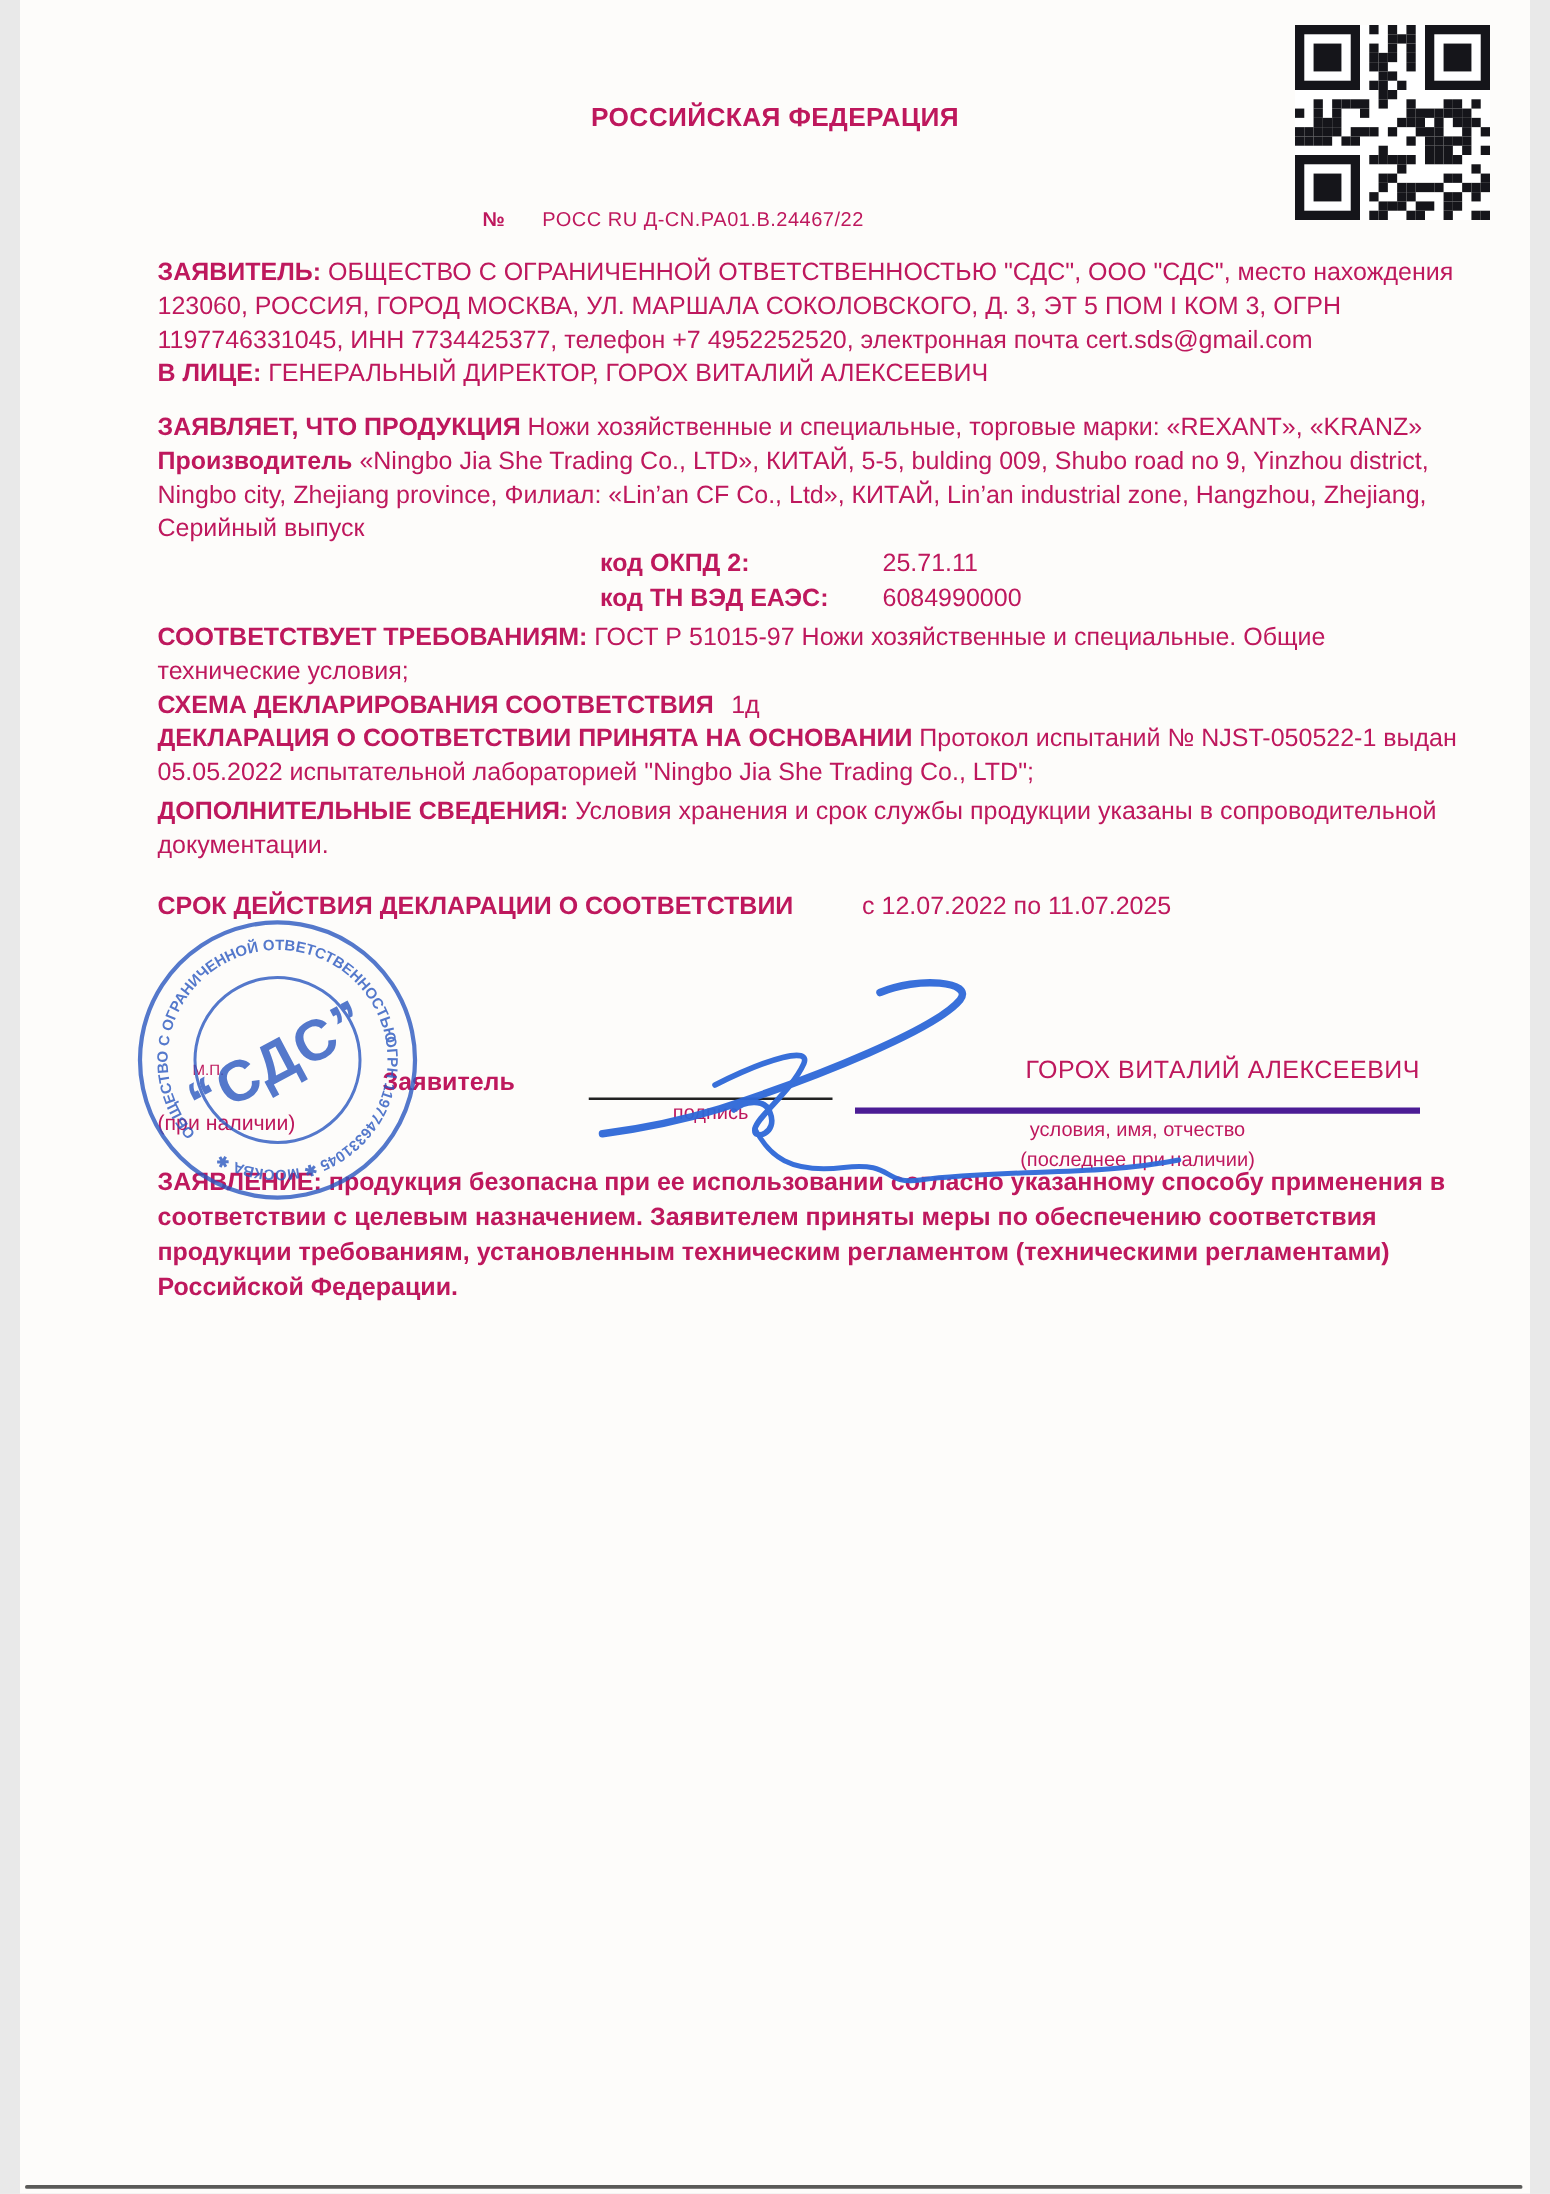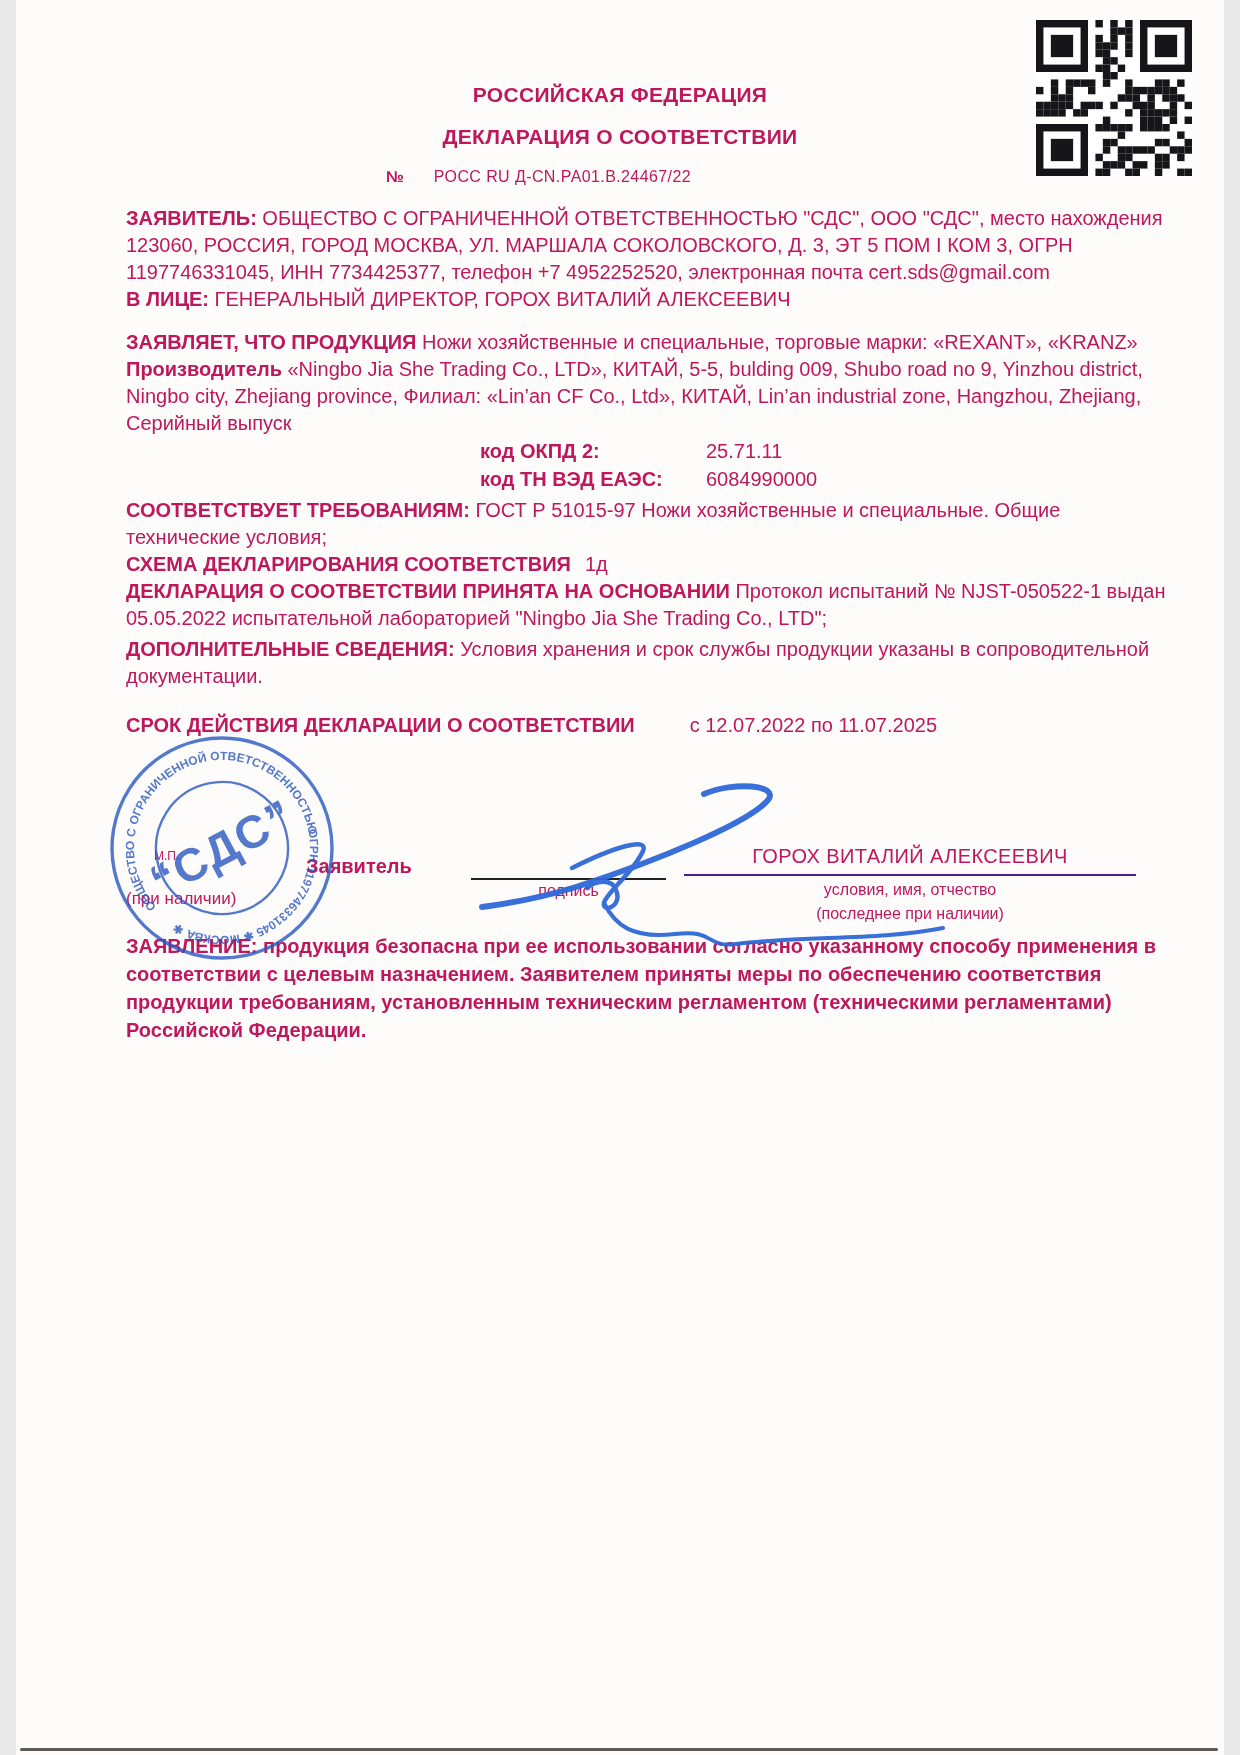--- a/index.html
+++ b/index.html
@@ -29,21 +29,21 @@
   .schemeval{margin-left:14px;}
   .validity{margin-top:22px !important;font-weight:bold;}
   .validityval{font-weight:normal;margin-left:55px;}
 
   .sig-mp{position:absolute;left:138px;top:849px;font-weight:normal;font-size:12px;}
   .sig-mp-sub{position:absolute;left:110px;top:889px;font-size:17px;}
   .sig-applicant{position:absolute;left:290px;top:855px;font-weight:bold;font-size:20px;}
   .sig-line{position:absolute;left:455px;top:848px;width:195px;height:30px;border-bottom:2px solid #222;}
   .sig-caption{position:absolute;left:455px;top:882px;width:195px;text-align:center;font-size:16px;}
   .name-block{position:absolute;left:668px;top:845px;width:452px;}
-  .name-value{text-align:center;font-size:20px;letter-spacing:.4px;padding-bottom:6px;border-bottom:2px solid #4c1d95;}
+  .name-value{text-align:right;font-size:20px;letter-spacing:.4px;padding-bottom:18px;border-bottom:5px solid #4c1d95;}
   .name-caption{ text-align:center;font-size:16px;margin-top:4px;line-height:20px;}
   .statement{position:absolute;left:110px;top:932px;width:1045px;font-size:20px;line-height:28px;font-weight:bold;margin:0;}
 
   .stamp{position:absolute;left:88px;top:730px;opacity:.8;}
   .signature-svg{position:absolute;left:380px;top:770px;}
   .qr{position:absolute;left:1020px;top:20px;}
   .scan-edge{position:absolute;left:4px;right:6px;top:1748px;height:3px;background:#5a5a58;border-radius:2px;}
 </style>
 </head>
 <body>
@@ -188,21 +188,20 @@
       <rect x="14.857142857142858" y="14.857142857142858" width="22.285714285714285" height="22.285714285714285" fill="#15151a"></rect>
       <rect x="104" y="0" width="52" height="52" fill="#15151a"></rect>
       <rect x="111.42857142857143" y="7.428571428571429" width="37.142857142857146" height="37.142857142857146" fill="#fff"></rect>
       <rect x="118.85714285714286" y="14.857142857142858" width="22.285714285714285" height="22.285714285714285" fill="#15151a"></rect>
       <rect x="0" y="104" width="52" height="52" fill="#15151a"></rect>
       <rect x="7.428571428571429" y="111.42857142857143" width="37.142857142857146" height="37.142857142857146" fill="#fff"></rect>
       <rect x="14.857142857142858" y="118.85714285714286" width="22.285714285714285" height="22.285714285714285" fill="#15151a"></rect>
     </svg>
 
   <div class="hdr-line t1">РОССИЙСКАЯ ФЕДЕРАЦИЯ</div>
-  <div class="hdr-line t2">ДЕКЛАРАЦИЯ О СООТВЕТСТВИИ</div>
 
   <div class="numrow">
     <span class="numlabel">№</span><span class="numval">РОСС RU Д-CN.РА01.В.24467/22</span>
   </div>
 
   <div class="col">
     <p><b>ЗАЯВИТЕЛЬ:</b> <span>ОБЩЕСТВО С ОГРАНИЧЕННОЙ ОТВЕТСТВЕННОСТЬЮ "СДС", ООО "СДС", место нахождения 123060, РОССИЯ, ГОРОД МОСКВА, УЛ. МАРШАЛА СОКОЛОВСКОГО, Д. 3, ЭТ 5 ПОМ I КОМ 3, ОГРН 1197746331045, ИНН 7734425377, телефон +7 4952252520, электронная почта cert.sds@gmail.com</span></p>
     <p><b>В ЛИЦЕ:</b> <span>ГЕНЕРАЛЬНЫЙ ДИРЕКТОР, ГОРОХ ВИТАЛИЙ АЛЕКСЕЕВИЧ</span></p>
     <p class="mt16"><b>ЗАЯВЛЯЕТ, ЧТО ПРОДУКЦИЯ</b> <span>Ножи хозяйственные и специальные, торговые марки: «REXANT», «KRANZ»</span></p>
     <p><b>Производитель</b> <span>«Ningbo Jia She Trading Co., LTD», КИТАЙ, 5-5, bulding 009, Shubo road no 9, Yinzhou district, Ningbo city, Zhejiang province, Филиал: «Lin’an CF Co., Ltd», КИТАЙ, Lin’an industrial zone, Hangzhou, Zhejiang, Серийный выпуск</span></p>

